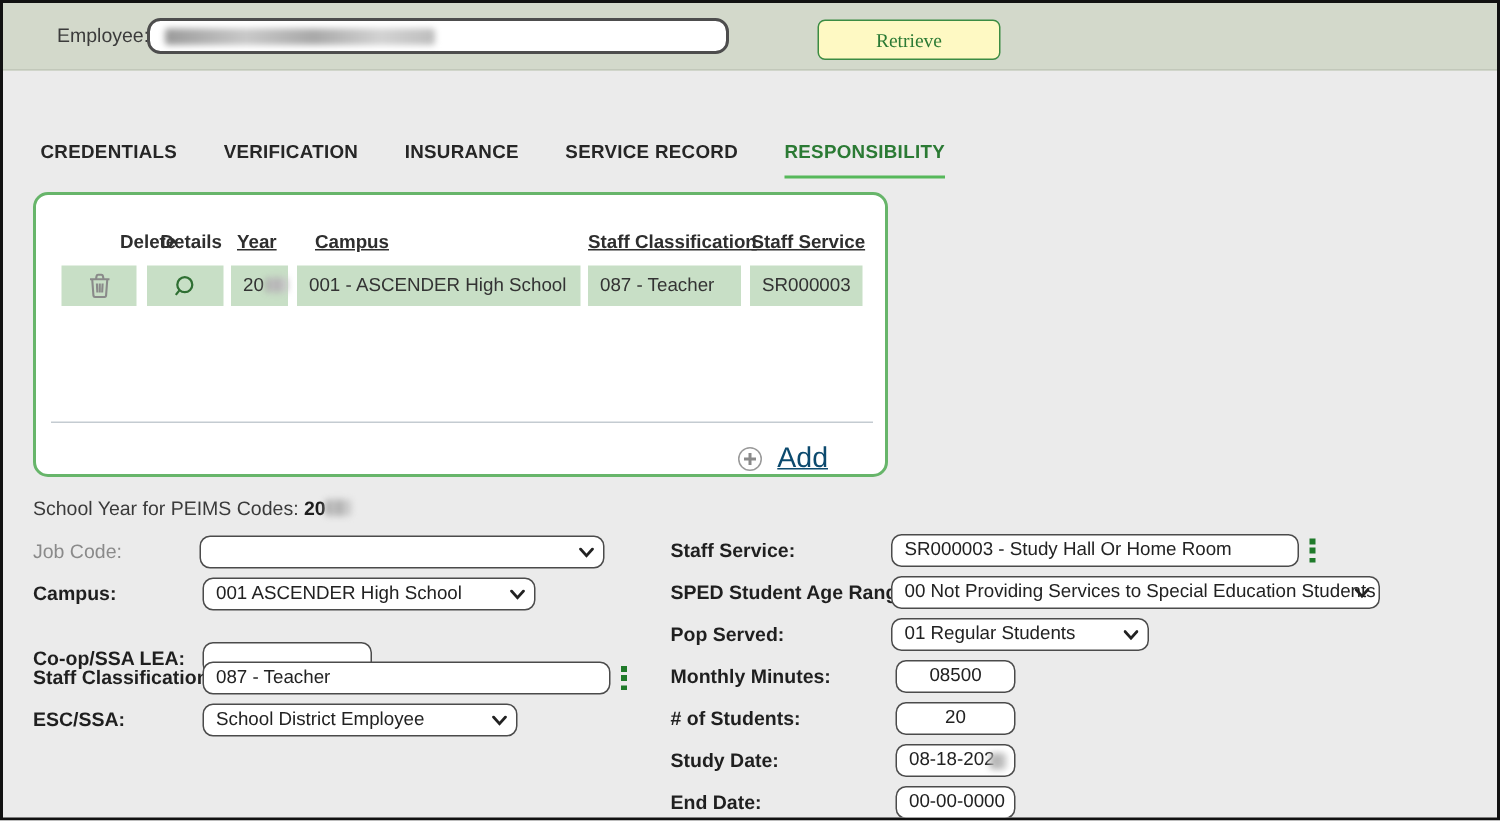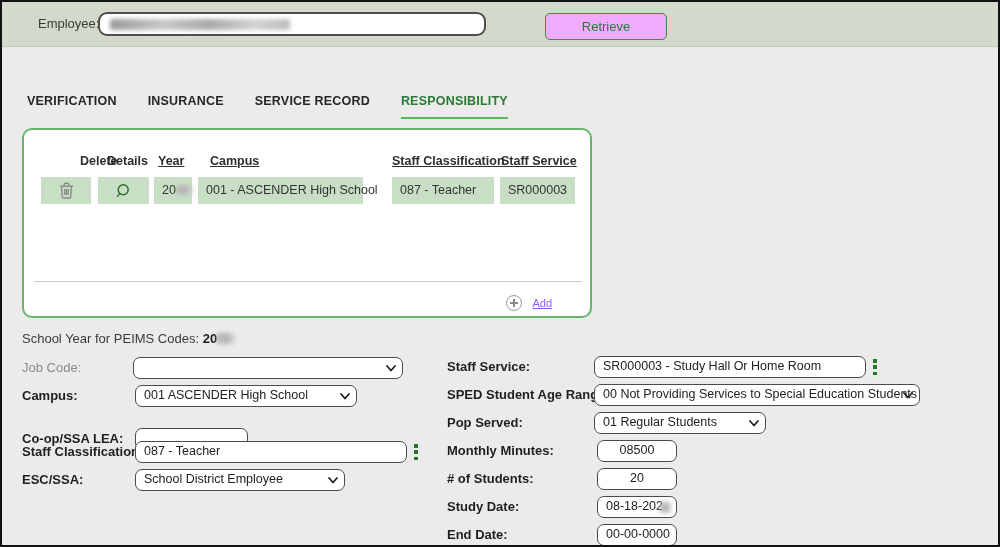--- a/index.html
+++ b/index.html
@@ -22,23 +22,23 @@
   .employee-input {
     position:absolute; left:96px; top:10px; width:388px; height:24px;
     background:#fff; border:2px solid #4d4d4d; border-radius:9px;
   }
   .blur-blob {
     display:inline-block; background:linear-gradient(90deg,#9a9a9a,#c8c8c8 30%,#a8a8a8 55%,#d2d2d2 80%,#bdbdbd);
     filter:blur(2px); border-radius:2px;
   }
   .employee-blob { position:absolute; left:10px; top:5px; width:180px; height:11px; }
   .btn {
-    position:absolute; top:11px; height:27px; background:#f0abfc;
+    position:absolute; top:11px; height:27px; background:#fef9c3;
     border:1.5px solid #3c8c43; border-radius:5px; color:#2b7a34;
-    font-size:13px; font-family:Liberation Sans, sans-serif; cursor:pointer; line-height:24px; text-align:center;
+    font-size:13px; font-family:Liberation Serif, serif; cursor:pointer; line-height:24px; text-align:center;
   }
   .btn-retrieve { left:543px; width:122px; }
   .btn-directory { left:675px; width:120px; }
 
   
   .tabs { position:absolute; left:25px; top:92px; display:flex; gap:31px; }
   .tab {
     font-size:12.5px; font-weight:bold; color:#262626; letter-spacing:.2px;
     padding-bottom:9px; cursor:pointer; white-space:nowrap;
   }
@@ -58,21 +58,21 @@
     font-size:12.5px; color:#333; line-height:27px; padding-left:8px; white-space:nowrap;
   }
   .cell.icon-cell { display:flex; align-items:center; justify-content:center; padding-left:0; cursor:pointer; }
   .year-blob { display:inline-block; width:15px; height:10px; vertical-align:-1px; margin-left:1px; }
   .panel-divider { position:absolute; left:10px; right:8px; top:151px; height:1px; background:#c4cbd1; }
   .add-row { position:absolute; right:38px; top:165px; display:flex; align-items:center; gap:10px; cursor:pointer; }
   .plus-icon { width:16px; height:16px; border:1.5px solid #9a9a9a; border-radius:50%; position:relative; }
   .plus-icon::before, .plus-icon::after { content:""; position:absolute; background:#8a8a8a; }
   .plus-icon::before { left:3px; right:3px; top:50%; height:1.5px; margin-top:-1px; }
   .plus-icon::after { top:3px; bottom:3px; left:50%; width:1.5px; margin-left:-1px; }
-  .add-link { font-size:11px; color:#8b5cf6; text-decoration:underline; }
+  .add-link { font-size:19px; color:#0c4a6e; text-decoration:underline; }
 
   
   .school-year { position:absolute; left:20px; top:329px; font-size:13px; color:#3a3a3a; }
   .school-year b { color:#1d1d1d; }
   .sy-blob { width:17px; height:11px; vertical-align:-1px; }
 
   
   .frow { position:absolute; height:22px; width:100%; }
   .flabel { position:absolute; font-size:13px; font-weight:bold; color:#1f1f1f; top:3px; white-space:nowrap; }
   .flabel.left { left:20px; }
@@ -99,20 +99,21 @@
 
   <div class="topbar">
     <span class="topbar-label">Employee:</span>
     <div class="employee-input">
       <span class="blur-blob employee-blob"></span>
     </div>
     <button class="btn btn-retrieve">Retrieve</button>
   </div>
 
   <div class="tabs">
+    <div class="tab">CREDENTIALS</div>
     <div class="tab">VERIFICATION</div>
     <div class="tab">INSURANCE</div>
     <div class="tab">SERVICE RECORD</div>
     <div class="tab active">RESPONSIBILITY</div>
   </div>
 
   <div class="panel">
     <span class="gh" style="left:28px;padding-left:28px;">Delete</span>
     <span class="gh" style="left:83px;">Details</span>
     <span class="gh sortable" style="left:134px;">Year</span>
@@ -130,21 +131,21 @@
         <line x1="9.4" y1="7" x2="9.1" y2="13"></line>
       </svg>
     </div>
     <div class="cell icon-cell" style="left:74px;width:51px;">
       <svg width="16" height="16" viewBox="0 0 16 16" fill="none" stroke="#2f6f33" stroke-width="1.5">
         <circle cx="7.2" cy="6.8" r="5"></circle>
         <line x1="3.6" y1="10.6" x2="1.2" y2="13.6"></line>
       </svg>
     </div>
     <div class="cell" style="left:130px;width:38px;"><span>20</span><span class="blur-blob year-blob"></span></div>
-    <div class="cell" style="left:174px;width:165px;">001 - ASCENDER High School</div>
+    <div class="cell" style="left:174px;width:189px;">001 - ASCENDER High School</div>
     <div class="cell" style="left:368px;width:102px;">087 - Teacher</div>
     <div class="cell" style="left:476px;width:75px;">SR000003</div>
 
     <div class="panel-divider"></div>
     <div class="add-row">
       <span class="plus-icon"></span>
       <span class="add-link">Add</span>
     </div>
   </div>
 

